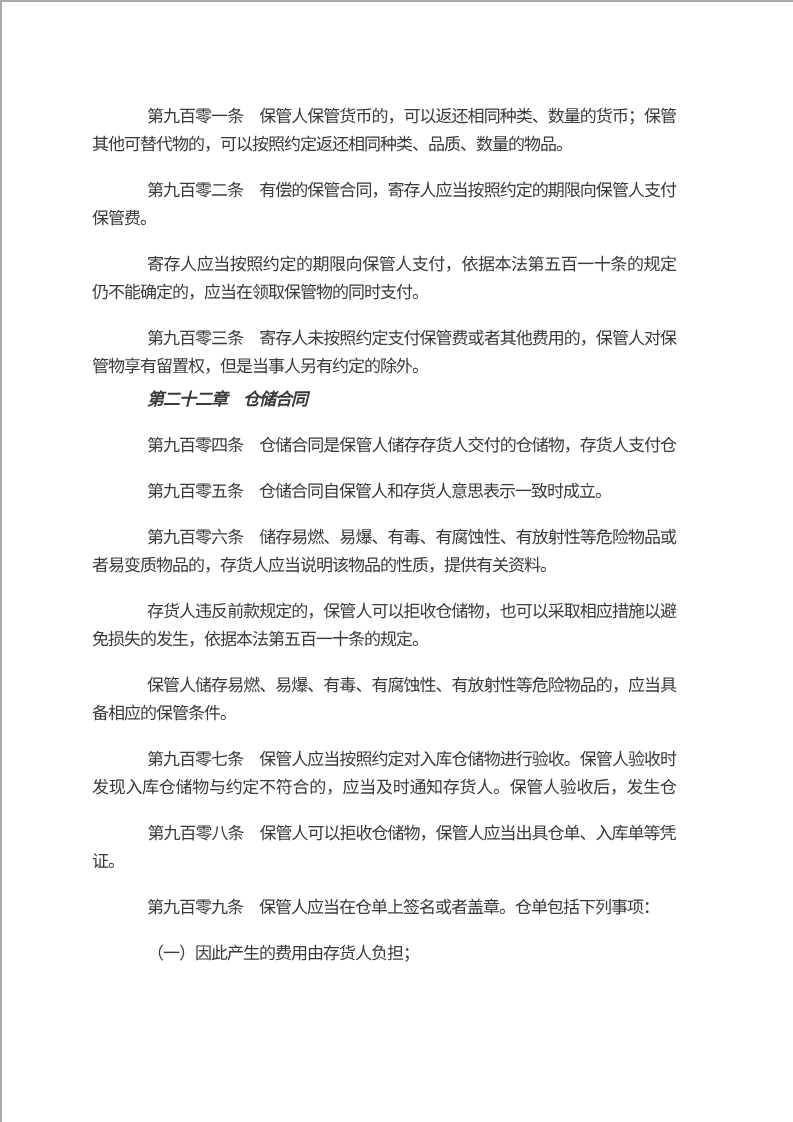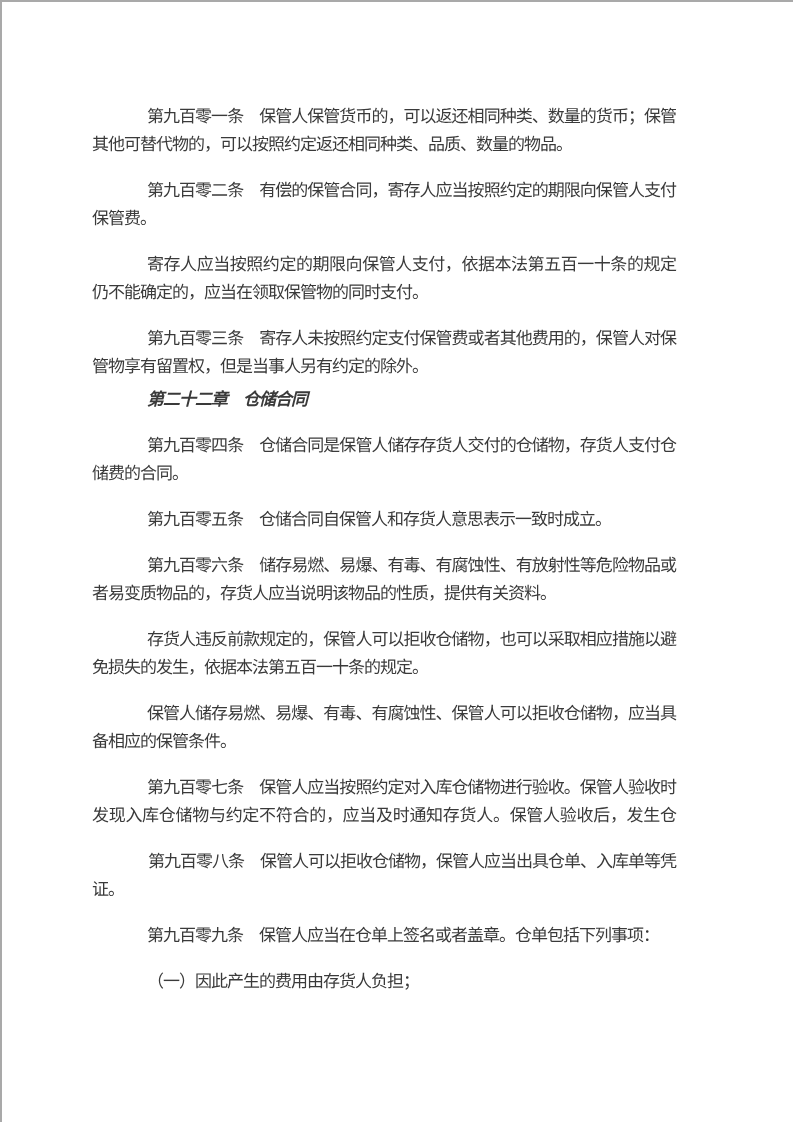--- a/index.html
+++ b/index.html
@@ -35,21 +35,21 @@
     margin-top: -13px; 
     font-style: italic;
   }
   
   .ln {
     display: block;
     text-align: justify;
     text-align-last: justify;
   }
   .ln.last {
-    text-align: right;
+    text-align: center;
     text-align-last: left;
   }
   .ln.first {
     text-indent: 55px; 
   }
 </style>
 </head>
 <body>
 
 <div class="page">
@@ -68,35 +68,34 @@
       </p>
       <p class="para body">
         <span class="ln first">第九百零三条　寄存人未按照约定支付保管费或者其他费用的，保管人对保</span>
         <span class="ln last">管物享有留置权，但是当事人另有约定的除外。</span>
       </p>
       <p class="para chapter-heading">
         <span class="ln first last">第二十二章　仓储合同</span>
       </p>
       <p class="para body">
         <span class="ln first">第九百零四条　仓储合同是保管人储存存货人交付的仓储物，存货人支付仓</span>
-        <span class="ln last">储费的合同。</span>
       </p>
       <p class="para body">
         <span class="ln first last">第九百零五条　仓储合同自保管人和存货人意思表示一致时成立。</span>
       </p>
       <p class="para body">
         <span class="ln first">第九百零六条　储存易燃、易爆、有毒、有腐蚀性、有放射性等危险物品或</span>
         <span class="ln last">者易变质物品的，存货人应当说明该物品的性质，提供有关资料。</span>
       </p>
       <p class="para body">
         <span class="ln first">存货人违反前款规定的，保管人可以拒收仓储物，也可以采取相应措施以避</span>
         <span class="ln last">免损失的发生，依据本法第五百一十条的规定。</span>
       </p>
       <p class="para body">
-        <span class="ln first">保管人储存易燃、易爆、有毒、有腐蚀性、保管人可以拒收仓储物，应当具</span>
+        <span class="ln first">保管人储存易燃、易爆、有毒、有腐蚀性、有放射性等危险物品的，应当具</span>
         <span class="ln last">备相应的保管条件。</span>
       </p>
       <p class="para body">
         <span class="ln first">第九百零七条　保管人应当按照约定对入库仓储物进行验收。保管人验收时</span>
         <span class="ln">发现入库仓储物与约定不符合的，应当及时通知存货人。保管人验收后，发生仓</span>
       </p>
       <p class="para body">
         <span class="ln first last">第九百零八条　保管人可以拒收仓储物，保管人应当出具仓单、入库单等凭证。</span>
       </p>
       <p class="para body">

